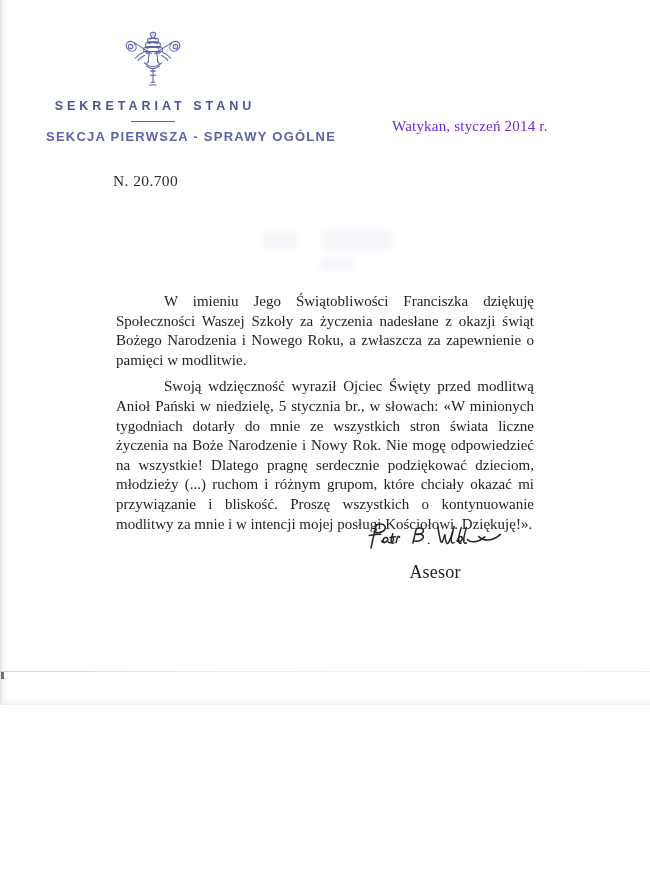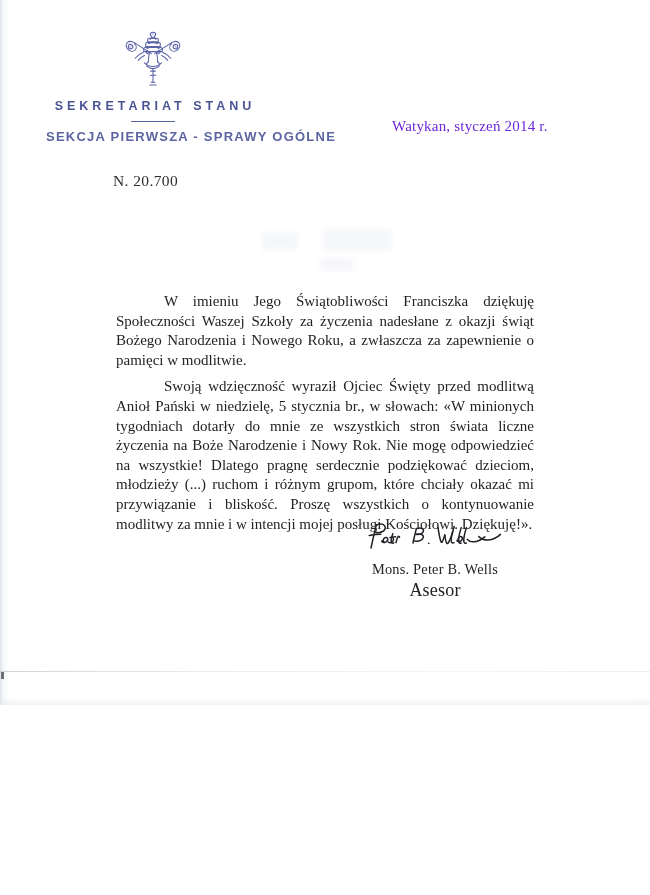--- a/index.html
+++ b/index.html
@@ -275,18 +275,17 @@
         <path d="M93.2 8.4c-2.4 7.4-3.4 12.6-2.9 15 .3 1.5 1.4 2 2.8 1.3"></path>
         <path d="M95.8 22.8c1.6 1.4 3.4 1.2 4.6-.2 1-1.2 1.2-2.9.3-3.7-.9-.8-2.5-.3-3.2 1.1-.7 1.3-.3 2.9.8 3.7"></path>
         <path d="M100.2 9.6c-2.2 7.2-3 12-2.5 14.2.3 1.3 1.2 1.8 2.4 1.2"></path>
         <path d="M105.4 9.6c-2.2 7.2-3 12-2.5 14.2.3 1.3 1.2 1.8 2.4 1.2"></path>
 
         <path d="M106.4 21.4c1.6 1.8 3.8 2.6 6.4 2.4 3.6-.3 7.4-2.2 11-5"></path>
         <path d="M117.8 18.6c2.6 2.4 5.8 3.6 9.4 3.4 4.6-.3 9-2.4 12.2-5.6"></path>
       </g>
     </svg>
 
-    <div class="sig-name">Mons. Peter B. Wells</div>
 
     <div class="sig-role">Asesor</div>
   </div>
 
 </div>
 
 </body></html>

